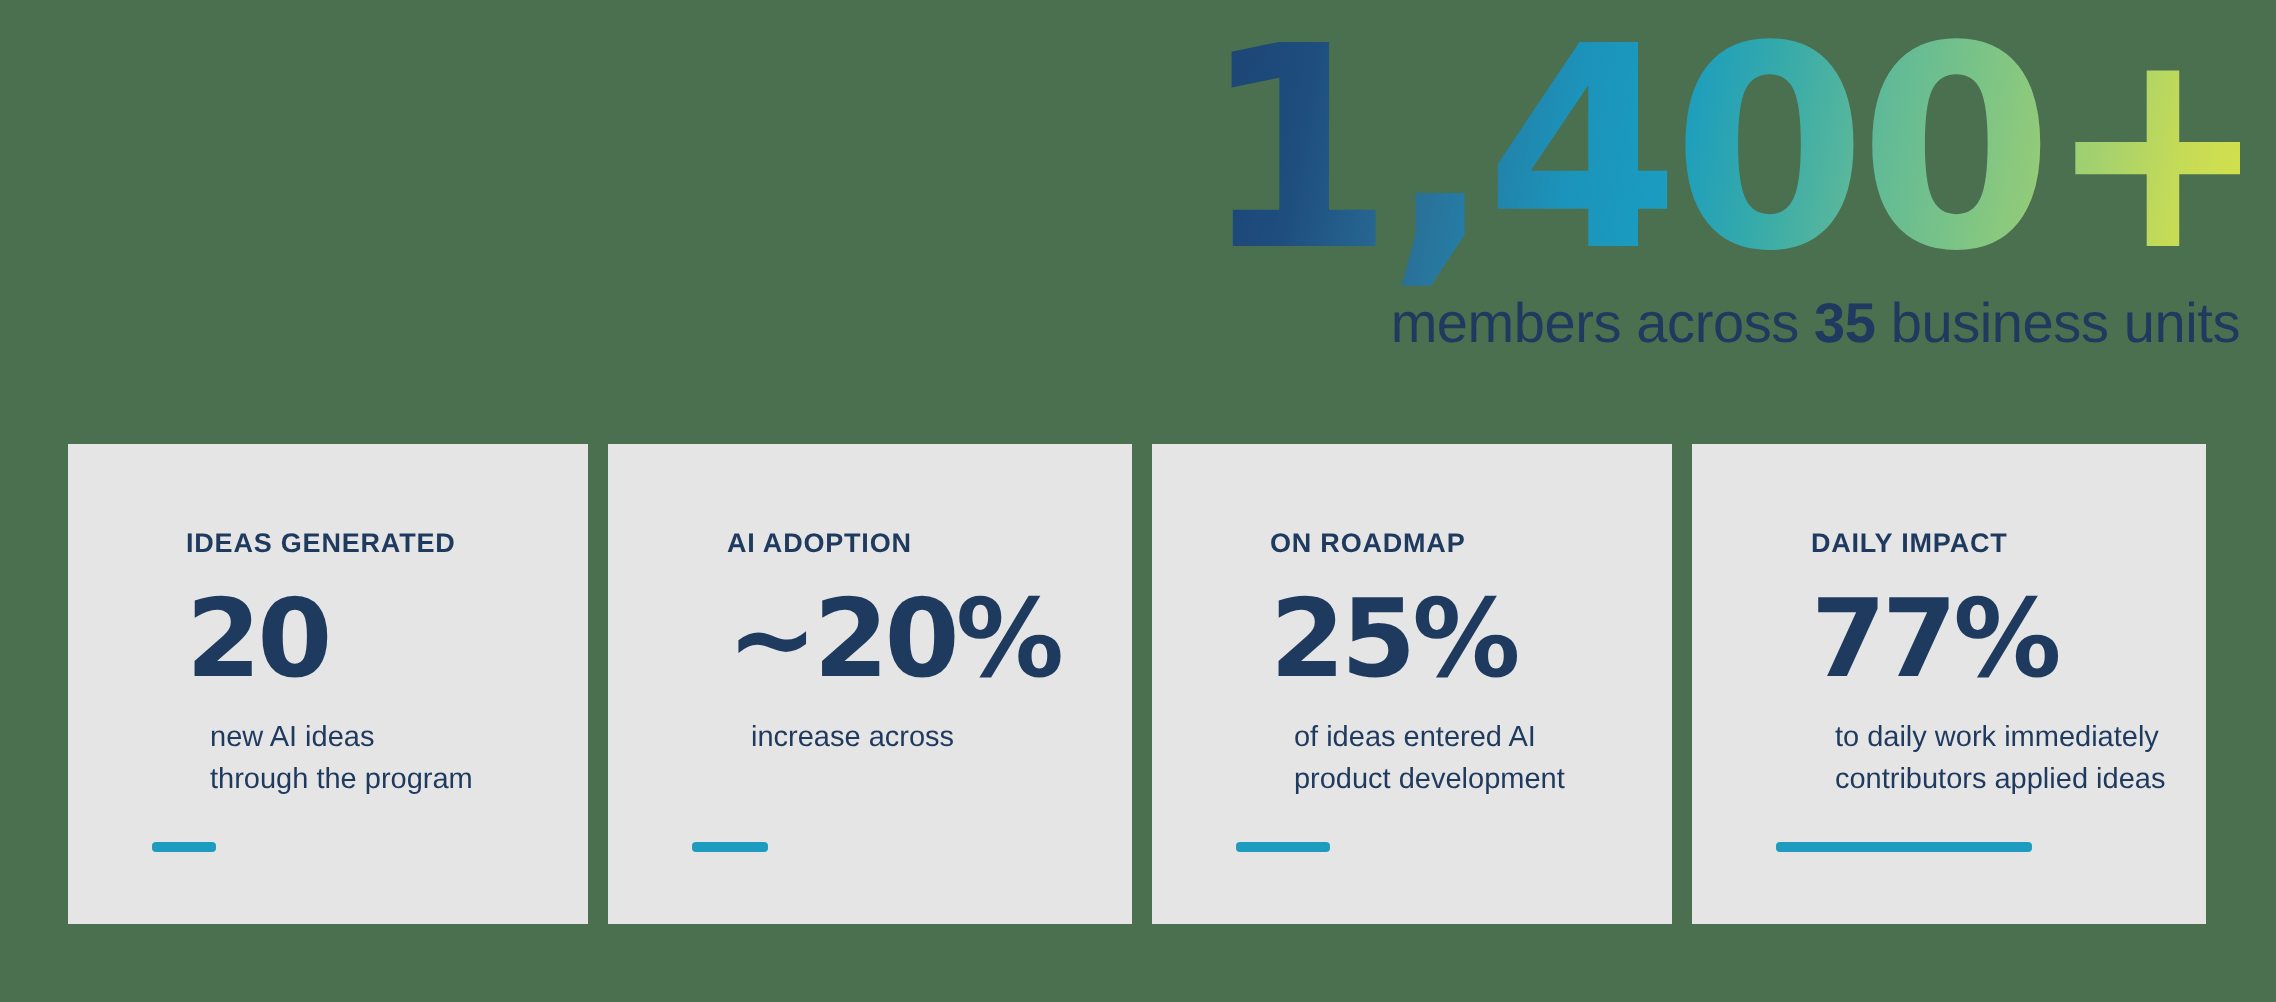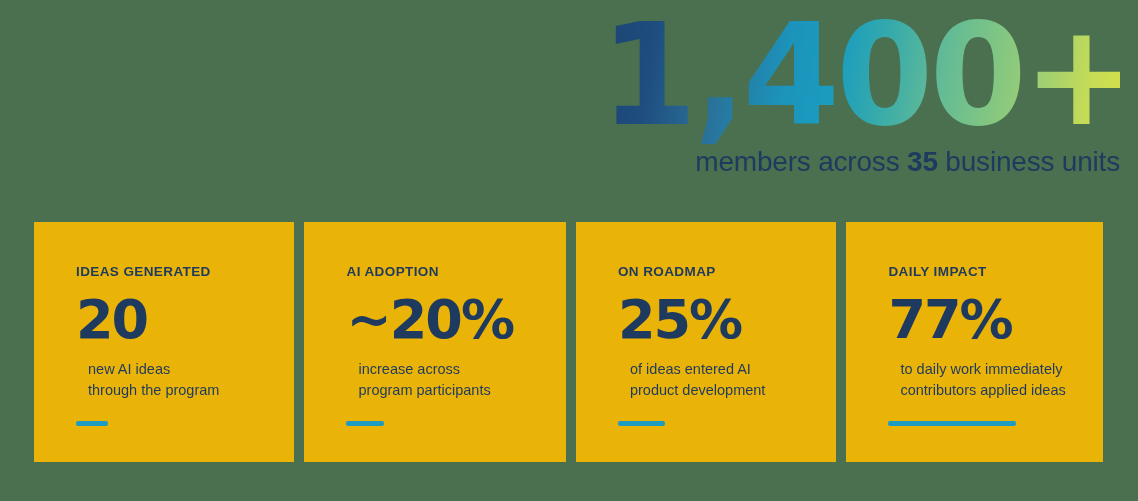--- a/index.html
+++ b/index.html
@@ -82,24 +82,24 @@
   #cards {
     position: absolute;
     left: 34px;
     top: 222px;
     width: 1069px;
     height: 240px;
     display: flex;
     gap: 10px;
   }
   .card {
-    background: #eab308;
+    background: #e5e5e5;
     position: relative;
     box-sizing: border-box;
-    padding: 42px 0 0 42px;
+    padding: 42px 0 0 59px;
   }
   .card-1 { width: 263px; }
   .card-2 { width: 264px; }
   .card-3 { width: 263px; }
   .card-4 { width: 259px; }
 
   .card-label {
     font-size: 13.5px;
     font-weight: bold;
     letter-spacing: 0.4px;
@@ -155,21 +155,20 @@
         <span class="line">through the program</span>
       </div>
       <div class="card-bar" style="width: 32px;"></div>
     </div>
 
     <div class="card card-2">
       <div class="card-label">AI ADOPTION</div>
       <div class="card-value">~20%</div>
       <div class="card-desc">
         <span class="line">increase across</span>
-        <span class="line">program participants</span>
       </div>
       <div class="card-bar" style="width: 38px;"></div>
     </div>
 
     <div class="card card-3">
       <div class="card-label">ON ROADMAP</div>
       <div class="card-value">25%</div>
       <div class="card-desc">
         <span class="line">of ideas entered AI</span>
         <span class="line">product development</span>

